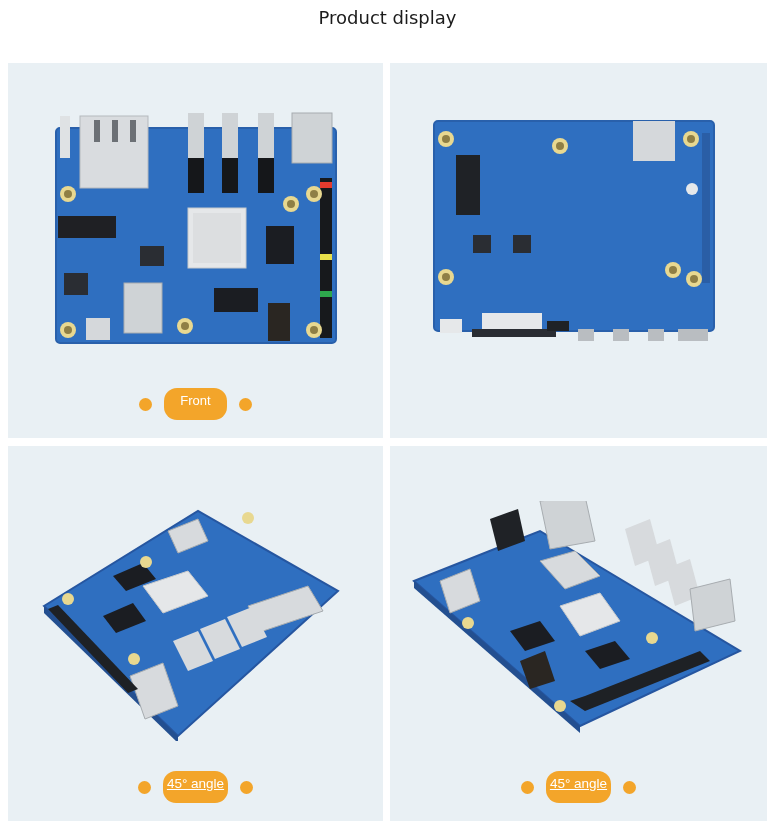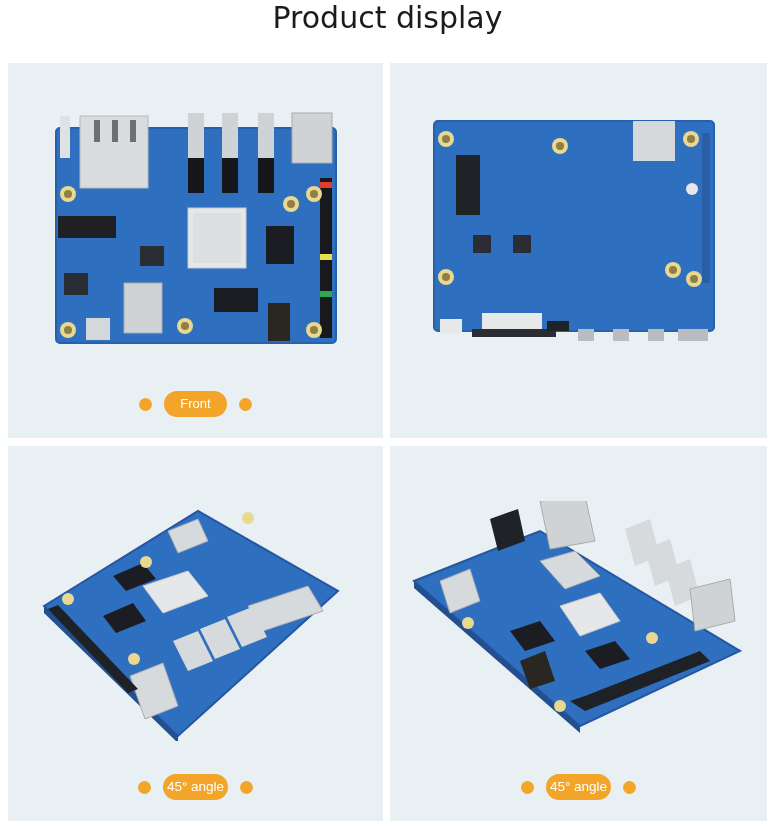--- a/index.html
+++ b/index.html
@@ -1,28 +1,28 @@
 <!DOCTYPE html>
 <html><head>
   <meta charset="utf-8">
   <style>
     html, body { margin: 0; padding: 0; background: #ffffff; }
     body { width: 775px; height: 826px; position: relative; overflow: hidden; font-family: "DejaVu Sans", sans-serif; }
-    .title { position: absolute; left: 0; top: 0; width: 775px; text-align: center; font-size: 30px; line-height: 36px; color: #1b1b1b; font-weight: 400; }
+    .title { position: absolute; left: 0; top: 0; width: 775px; text-align: center; font-size: 18px; line-height: 36px; color: #1b1b1b; font-weight: 400; }
     .card { position: absolute; background: #e9f0f4; overflow: hidden; }
     .c1 { left: 8px; top: 63px; width: 375px; height: 375px; }
     .c2 { left: 390px; top: 63px; width: 377px; height: 375px; }
     .c3 { left: 8px; top: 446px; width: 375px; height: 375px; }
     .c4 { left: 390px; top: 446px; width: 377px; height: 375px; }
     .label-row { position: absolute; left: 0; width: 100%; height: 28px; display: flex; align-items: center; justify-content: center; gap: 12px; }
     .c1 .label-row, .c2 .label-row { top: 327px; }
     .c3 .label-row, .c4 .label-row { top: 327px; }
     .dot { width: 13px; height: 13px; border-radius: 50%; background: #f3a52a; }
-    .pill { height: 26px; line-height: 26px; padding: 0 16px; border-radius: 13px; background: #f3a52a; color: #ffffff; font-size: 13px; font-family: "Liberation Sans", sans-serif; white-space: nowrap; }
-    .pill.narrow { padding: 0 4px; font-size: 13.5px; }
+    .pill { height: 32px; line-height: 26px; padding: 0 16px; border-radius: 13px; background: #f3a52a; color: #ffffff; font-size: 13px; font-family: "Liberation Sans", sans-serif; white-space: nowrap; }
+    .pill.narrow { padding: 0 4px; font-size: 13.5px; text-decoration: underline; }
     .board { position: absolute; }
     svg { display: block; }
   </style>
 </head>
 <body>
 
 <div class="title">Product display</div>
 
 <div class="card c1">
   <div class="board" style="left:46px; top:45px;">

